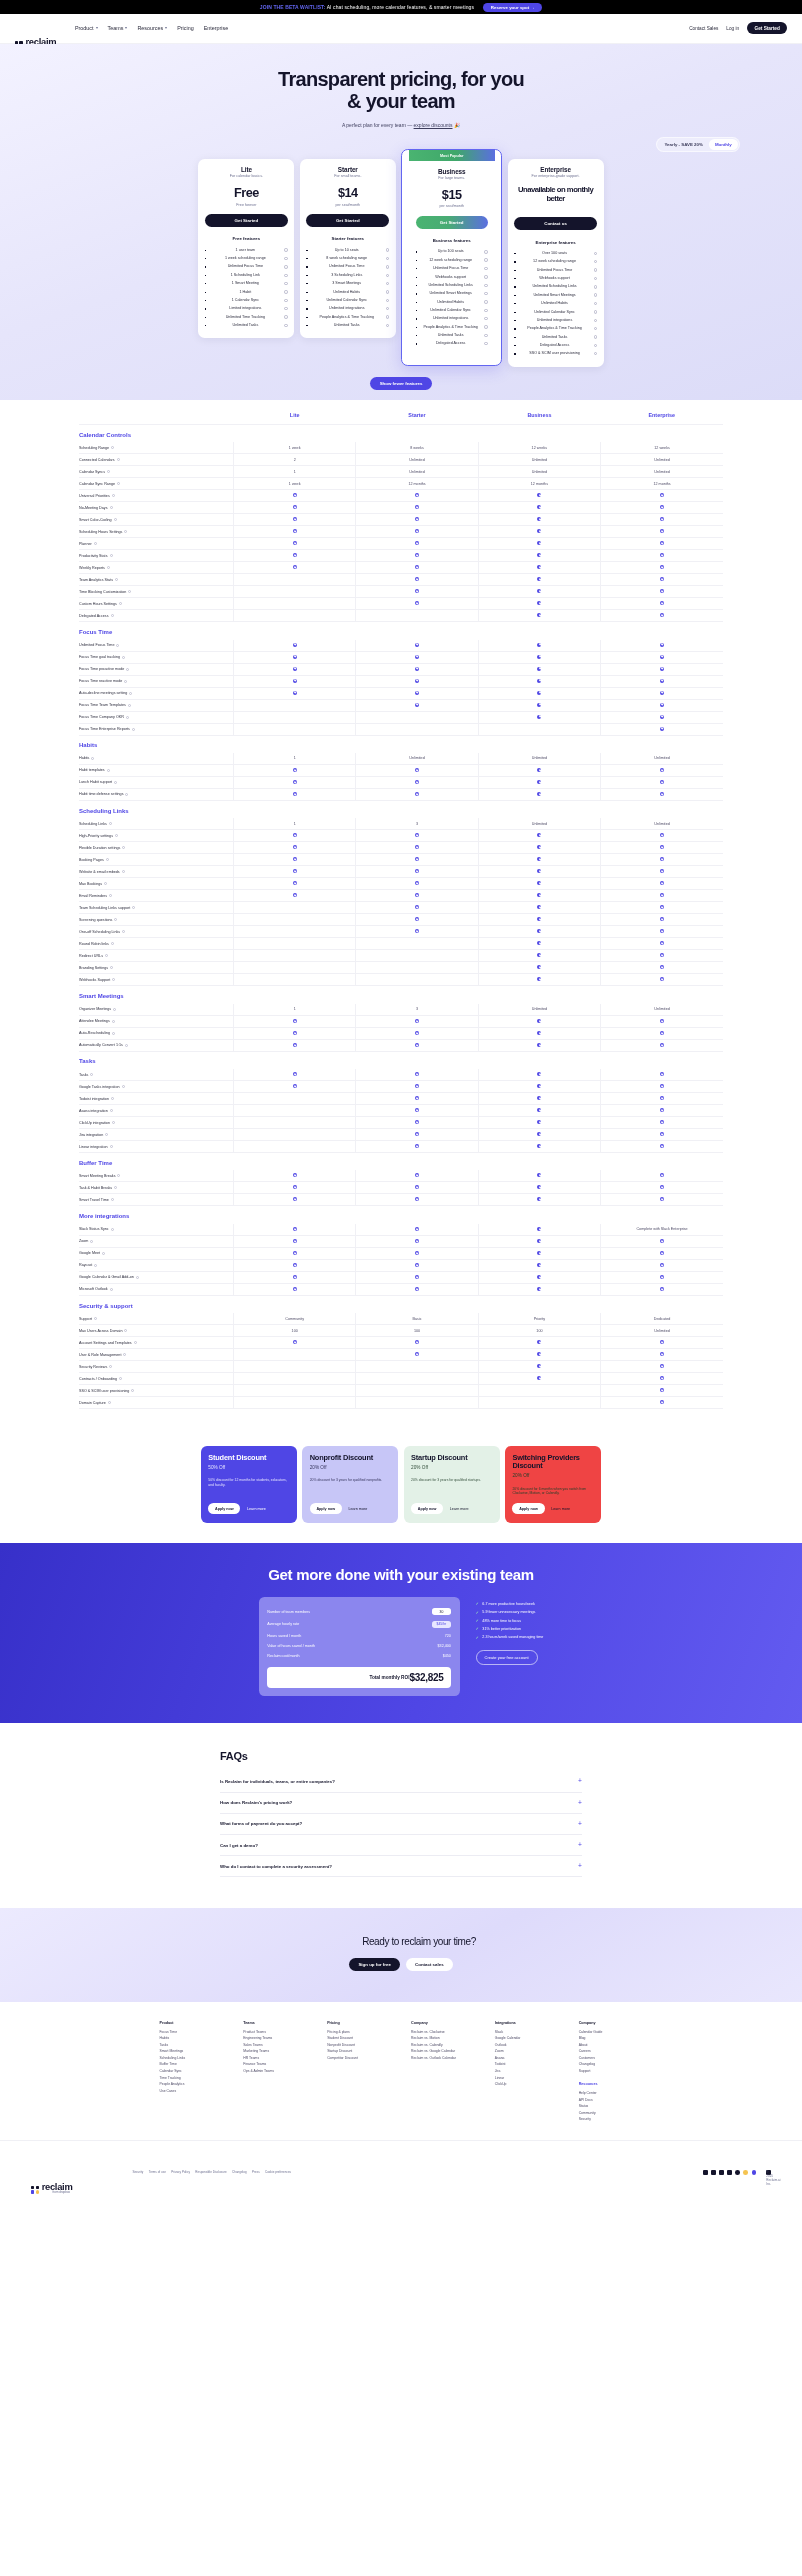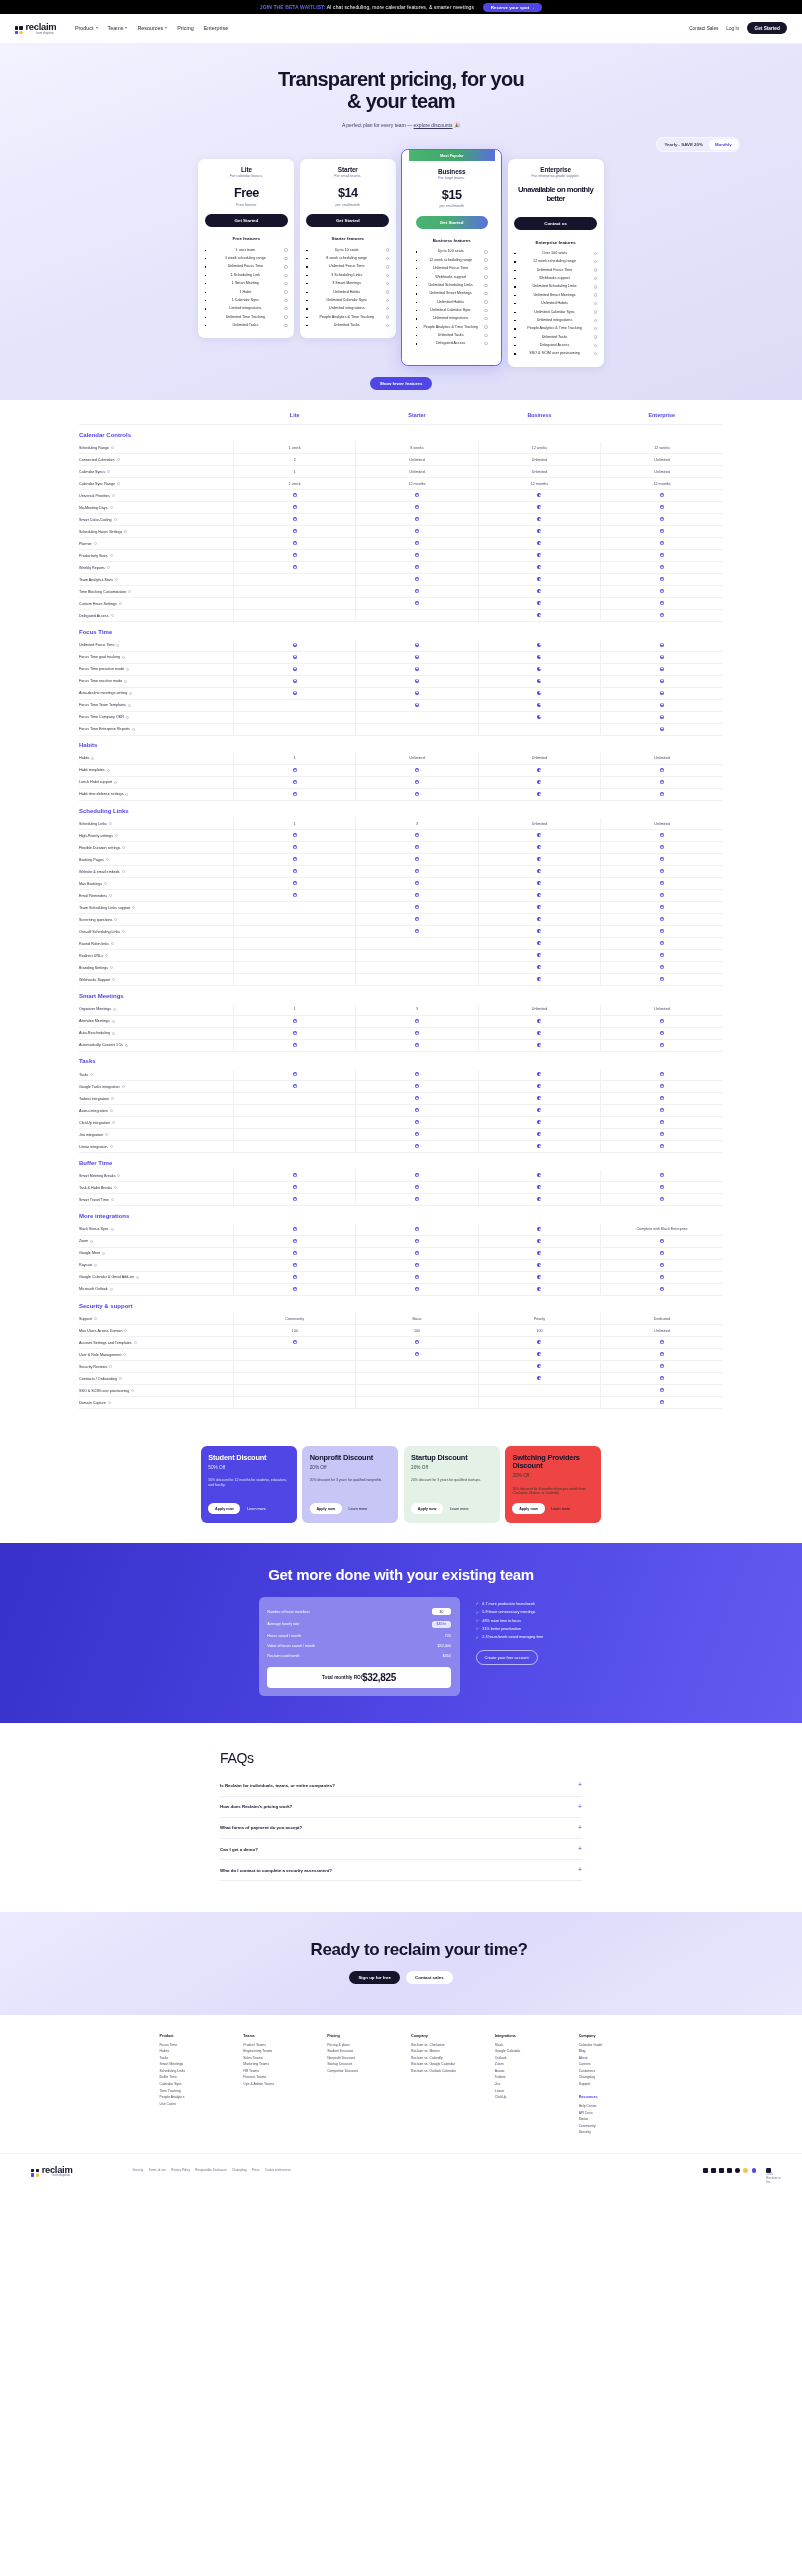--- a/index.html
+++ b/index.html
@@ -33,21 +33,21 @@
     padding: 0 14.8px; background: #fff; gap: 10.7px;
     border-bottom: 0.7px solid #f1f1f5;
   }
   .logo { display: flex; align-items: flex-end; gap: 2px; }
   .logo-mark { width: 8.7px; height: 8.7px; position: relative; }
   .logo-mark i { position: absolute; width: 3.4px; height: 3.4px; border-radius: 0.7px; }
   .logo-mark i:nth-child(1){ left:0; top:0; background:#14142b; }
   .logo-mark i:nth-child(2){ left:4.7px; top:0; background:#14142b; }
   .logo-mark i:nth-child(3){ left:0; top:4.7px; background:#4f46e5; }
   .logo-mark i:nth-child(4){ left:4.7px; top:4.7px; background:#f5c451; border-radius:50%; }
-  .logo-word { font-size: 9.4px; font-weight: 700; letter-spacing: -0.3px; color:#14142b; }
+  .logo-word { font-size: 9.4px; font-weight: 700; letter-spacing: -0.3px; color:#14142b;margin-top:30px; }
   .logo-sub { font-size: 3px; color:#6e7191; margin-left:10.7px; margin-top:-1.3px;}
   .logo-col { display:flex; flex-direction:column; }
   .nav-links { display: flex; gap: 10px; margin-left: 8px; }
   .nav-link { font-size: 5.4px; color: #2b2b3c; display: flex; align-items: center; gap: 2px; }
   .caret { width:0;height:0;border-left:1.7px solid transparent;border-right:1.7px solid transparent;border-top:2px solid #6e7191; }
   .nav-right { margin-left: auto; display: flex; align-items: center; gap: 8px; }
   .nav-right .nav-link { font-size: 4.7px; }
   .btn-dark { background:#14142b; color:#fff; font-size:4.7px; padding:3.4px 7.4px; border-radius:13.4px; font-weight:600; }
   
   .hero {
@@ -157,37 +157,37 @@
   .d4 .disc-off, .d4 .disc-body { color:#1e3f29; }
   
   .roi { background: linear-gradient(110deg,#3730c9 0%,#4f46e5 55%,#635bf0 100%); padding: 23px 0 27px; text-align:center; }
   .roi h2 { color:#fff; font-size: 15px; font-weight:800; letter-spacing:-0.3px; }
   .roi-body { display:flex; justify-content:center; gap:16px; margin-top: 14.8px; align-items:flex-start; }
   .calc { width: 201px; background:#8b86ee; border-radius:5.4px; padding:8px 8.7px; text-align:left; }
   .calc-row { display:flex; justify-content:space-between; align-items:center; padding:3px 0; font-size:3.7px; color:#fff; }
   .calc-row .pill { background:#fff; color:#14142b; border-radius:2.7px; padding:1.3px 4px; font-size:3.4px; min-width:19px; text-align:center; }
   .calc-row .pill.accent { background:#e8e7ff; color:#4f46e5; }
   .calc-row .value { font-size:3.7px; color:#fff; }
-  .calc-total { display:flex; justify-content:center; align-items:center; background:#fff; border-radius:4px; margin-top:6px; padding:5.4px 7.4px; }
+  .calc-total { display:flex; justify-content:flex-end; align-items:center; background:#fff; border-radius:4px; margin-top:6px; padding:5.4px 7.4px; }
   .calc-total .t-label { font-size:4.7px; font-weight:700; color:#14142b; }
   .calc-total .t-amount { font-size:10px; font-weight:800; color:#14142b; letter-spacing:-0.3px; }
   .roi-right { text-align:left; padding-top:2.7px; }
   .roi-item { display:flex; gap:3.4px; font-size:3.7px; color:#fff; padding:2px 0; align-items:flex-start; }
   .roi-item .c { color:#9cf0b8; font-size:4px; line-height:1; margin-top:0.3px; }
   .roi-btn { display:inline-block; margin-top:8px; border:0.7px solid #ffffff99; color:#fff; font-size:4px; padding:4px 8px; border-radius:13.4px; }
   
   .faq { padding: 27px 0 31px; }
   .faq-wrap { width: 362px; margin: 0 auto; }
-  .faq h2 { font-size: 14px; font-weight:400; letter-spacing:-0.3px; margin-bottom: 9.4px; }
+  .faq h2 { font-size: 11px; font-weight:700; letter-spacing:-0.3px; margin-bottom: 9.4px; }
   .faq-item { display:flex; justify-content:space-between; align-items:center; border-bottom:0.7px solid #eceCf3; padding: 6.7px 0; }
   .faq-q { font-size: 4.4px; font-weight:600; color:#14142b; }
   .plus { color:#4f46e5; font-size: 6.7px; line-height:1; }
   
   .final { background: linear-gradient(150deg,#eceafe 0%,#dedbfb 55%,#e9e7fd 100%); padding: 28px 0 31px; text-align:center; }
-  .final h2 { font-size: 17px; font-weight:700; letter-spacing:-0.4px;padding-left:36px; }
+  .final h2 { font-size: 10px; font-weight:400; letter-spacing:-0.4px;padding-left:36px; }
   .final-btns { display:flex; justify-content:center; gap:5.4px; margin-top: 10.7px; }
   .btn-pill-dark { background:#14142b; color:#fff; font-size:4.4px; font-weight:600; padding:4px 9.4px; border-radius:13.4px; }
   .btn-pill-light { background:#fff; color:#14142b; font-size:4.4px; font-weight:600; padding:4px 9.4px; border-radius:13.4px; }
   
   .footer { background:#fff; padding: 19px 0 0; }
   .fcols { width: 483px; margin: 0 auto; display:flex; gap: 20px; }
   .fcol { flex: 1; }
   .fcol h4 { font-size: 3.7px; font-weight:700; color:#14142b; margin-bottom: 3.4px; }
   .fcol h4.accent { color:#4f46e5; margin-top: 8px; }
   .fcol a { display:block; font-size: 3.4px; color:#4e4b66; padding: 1.3px 0; text-decoration:none; }

